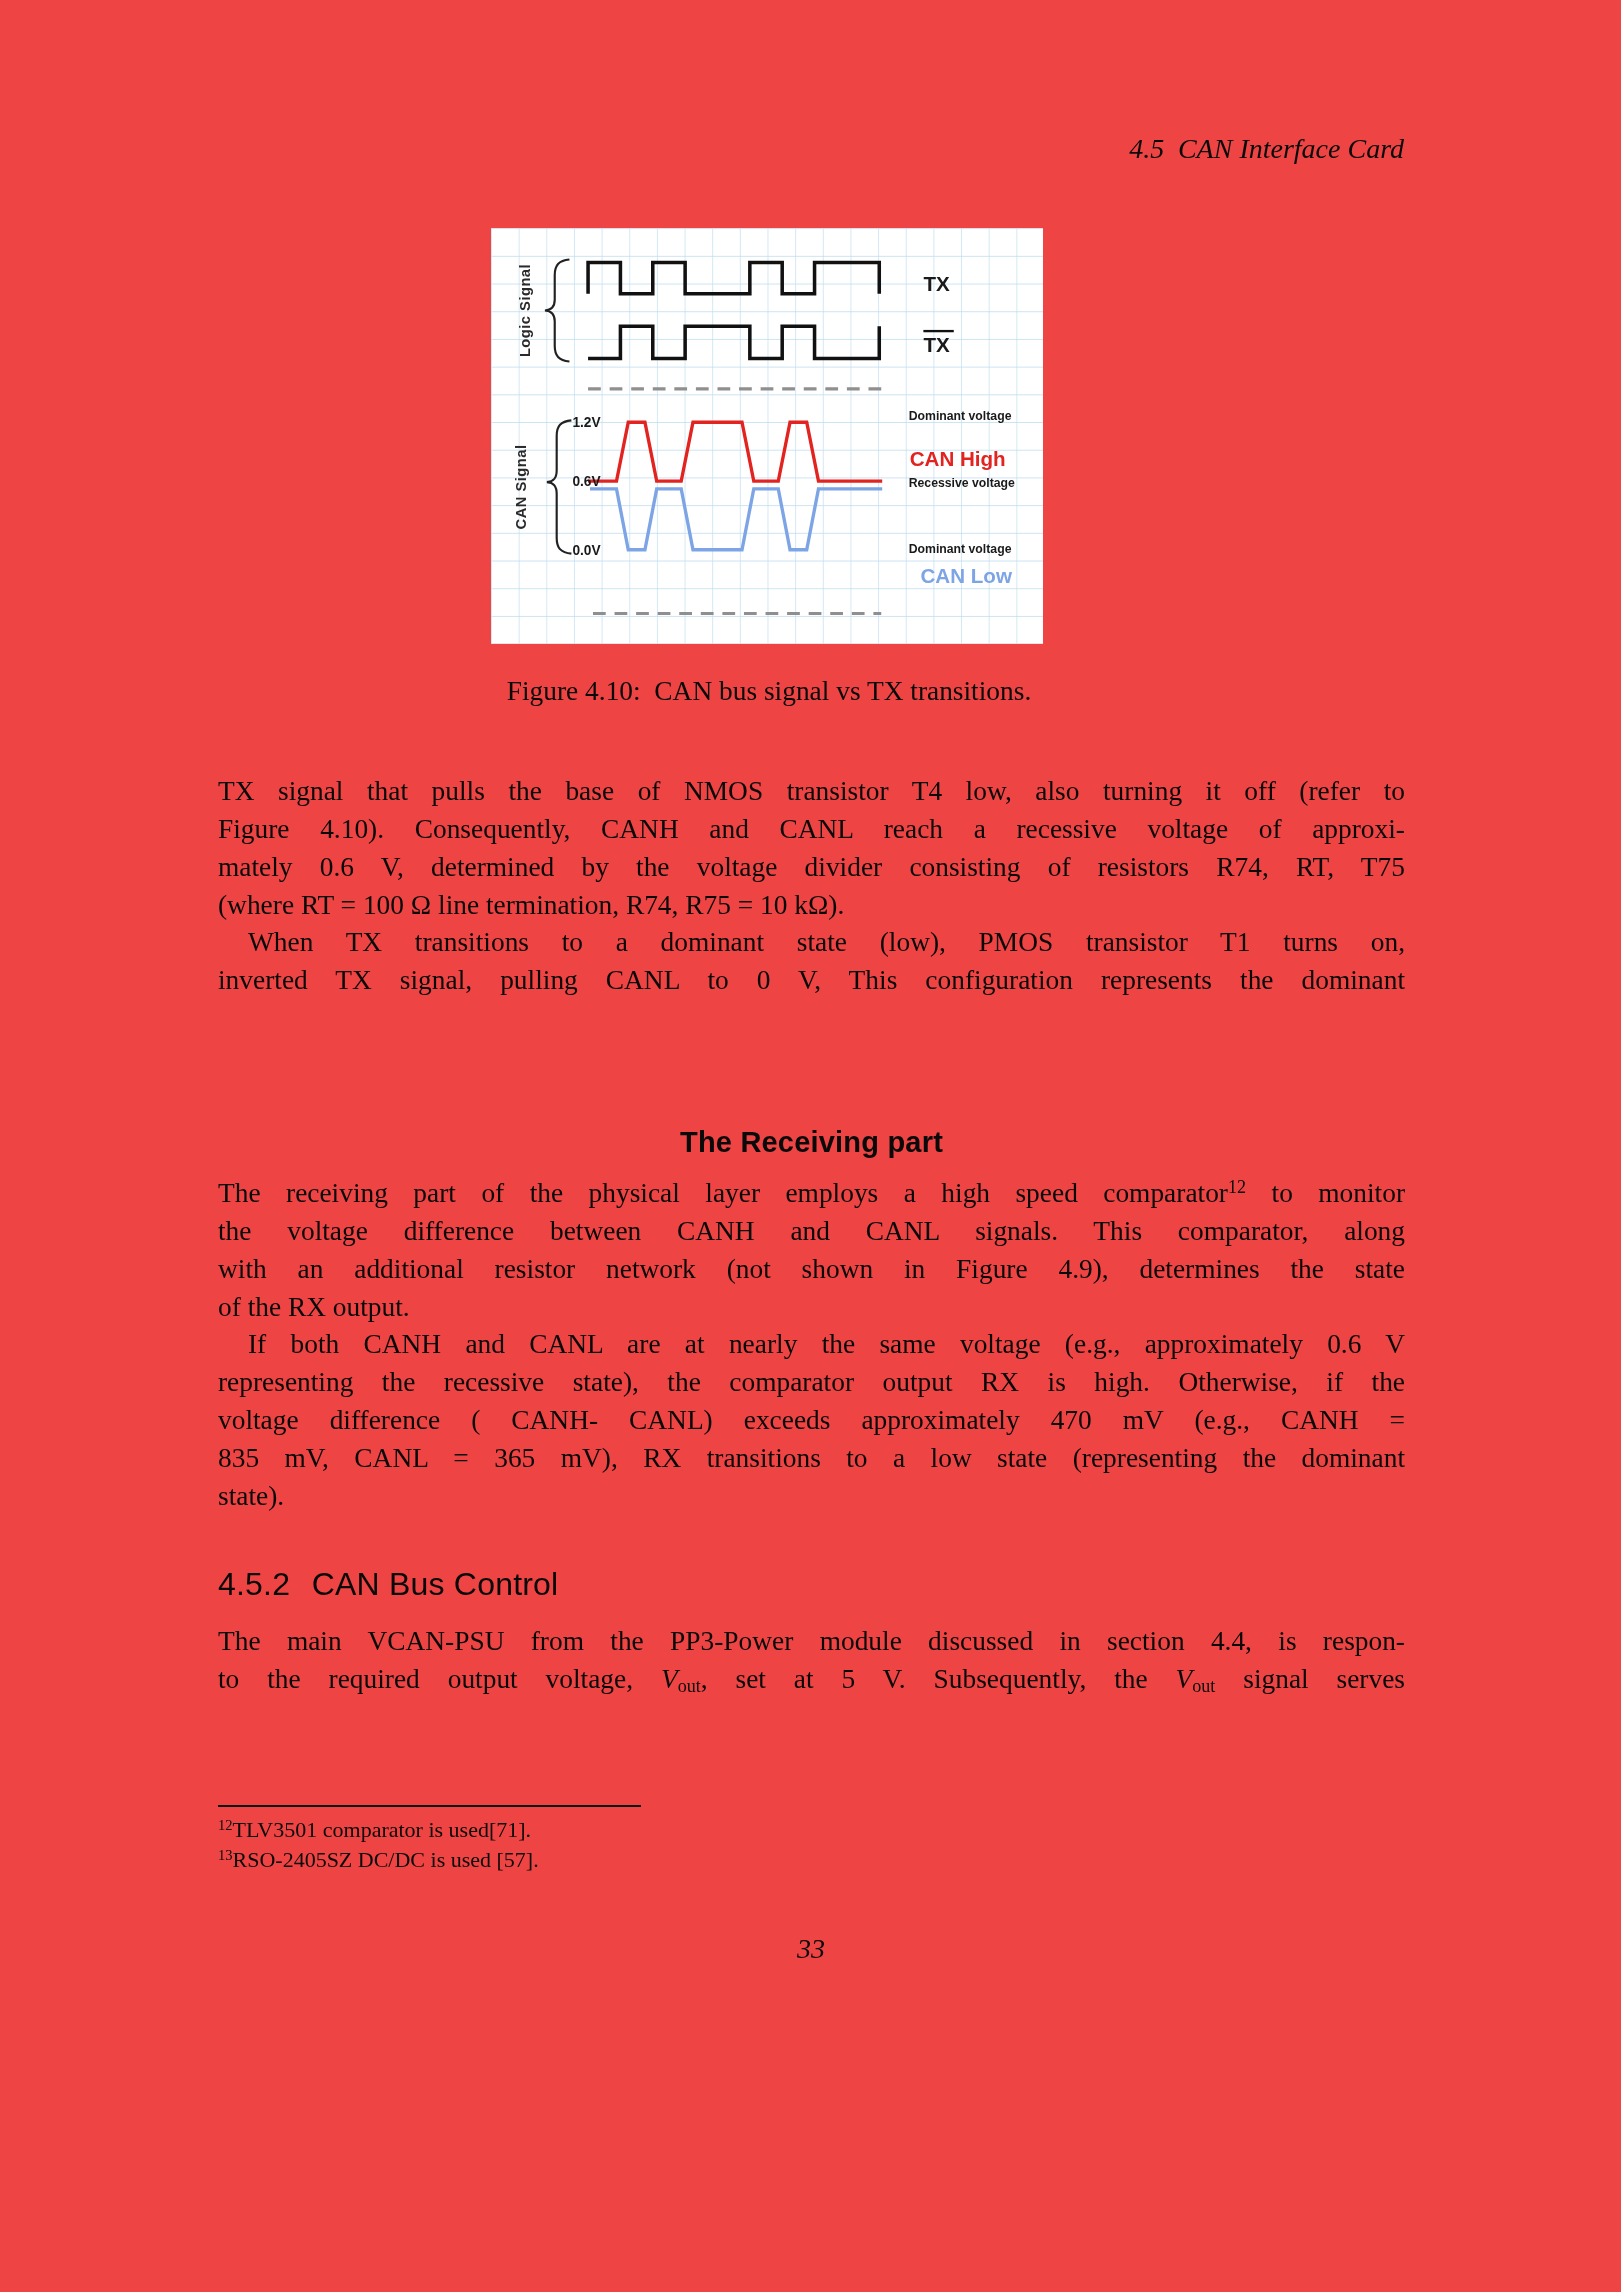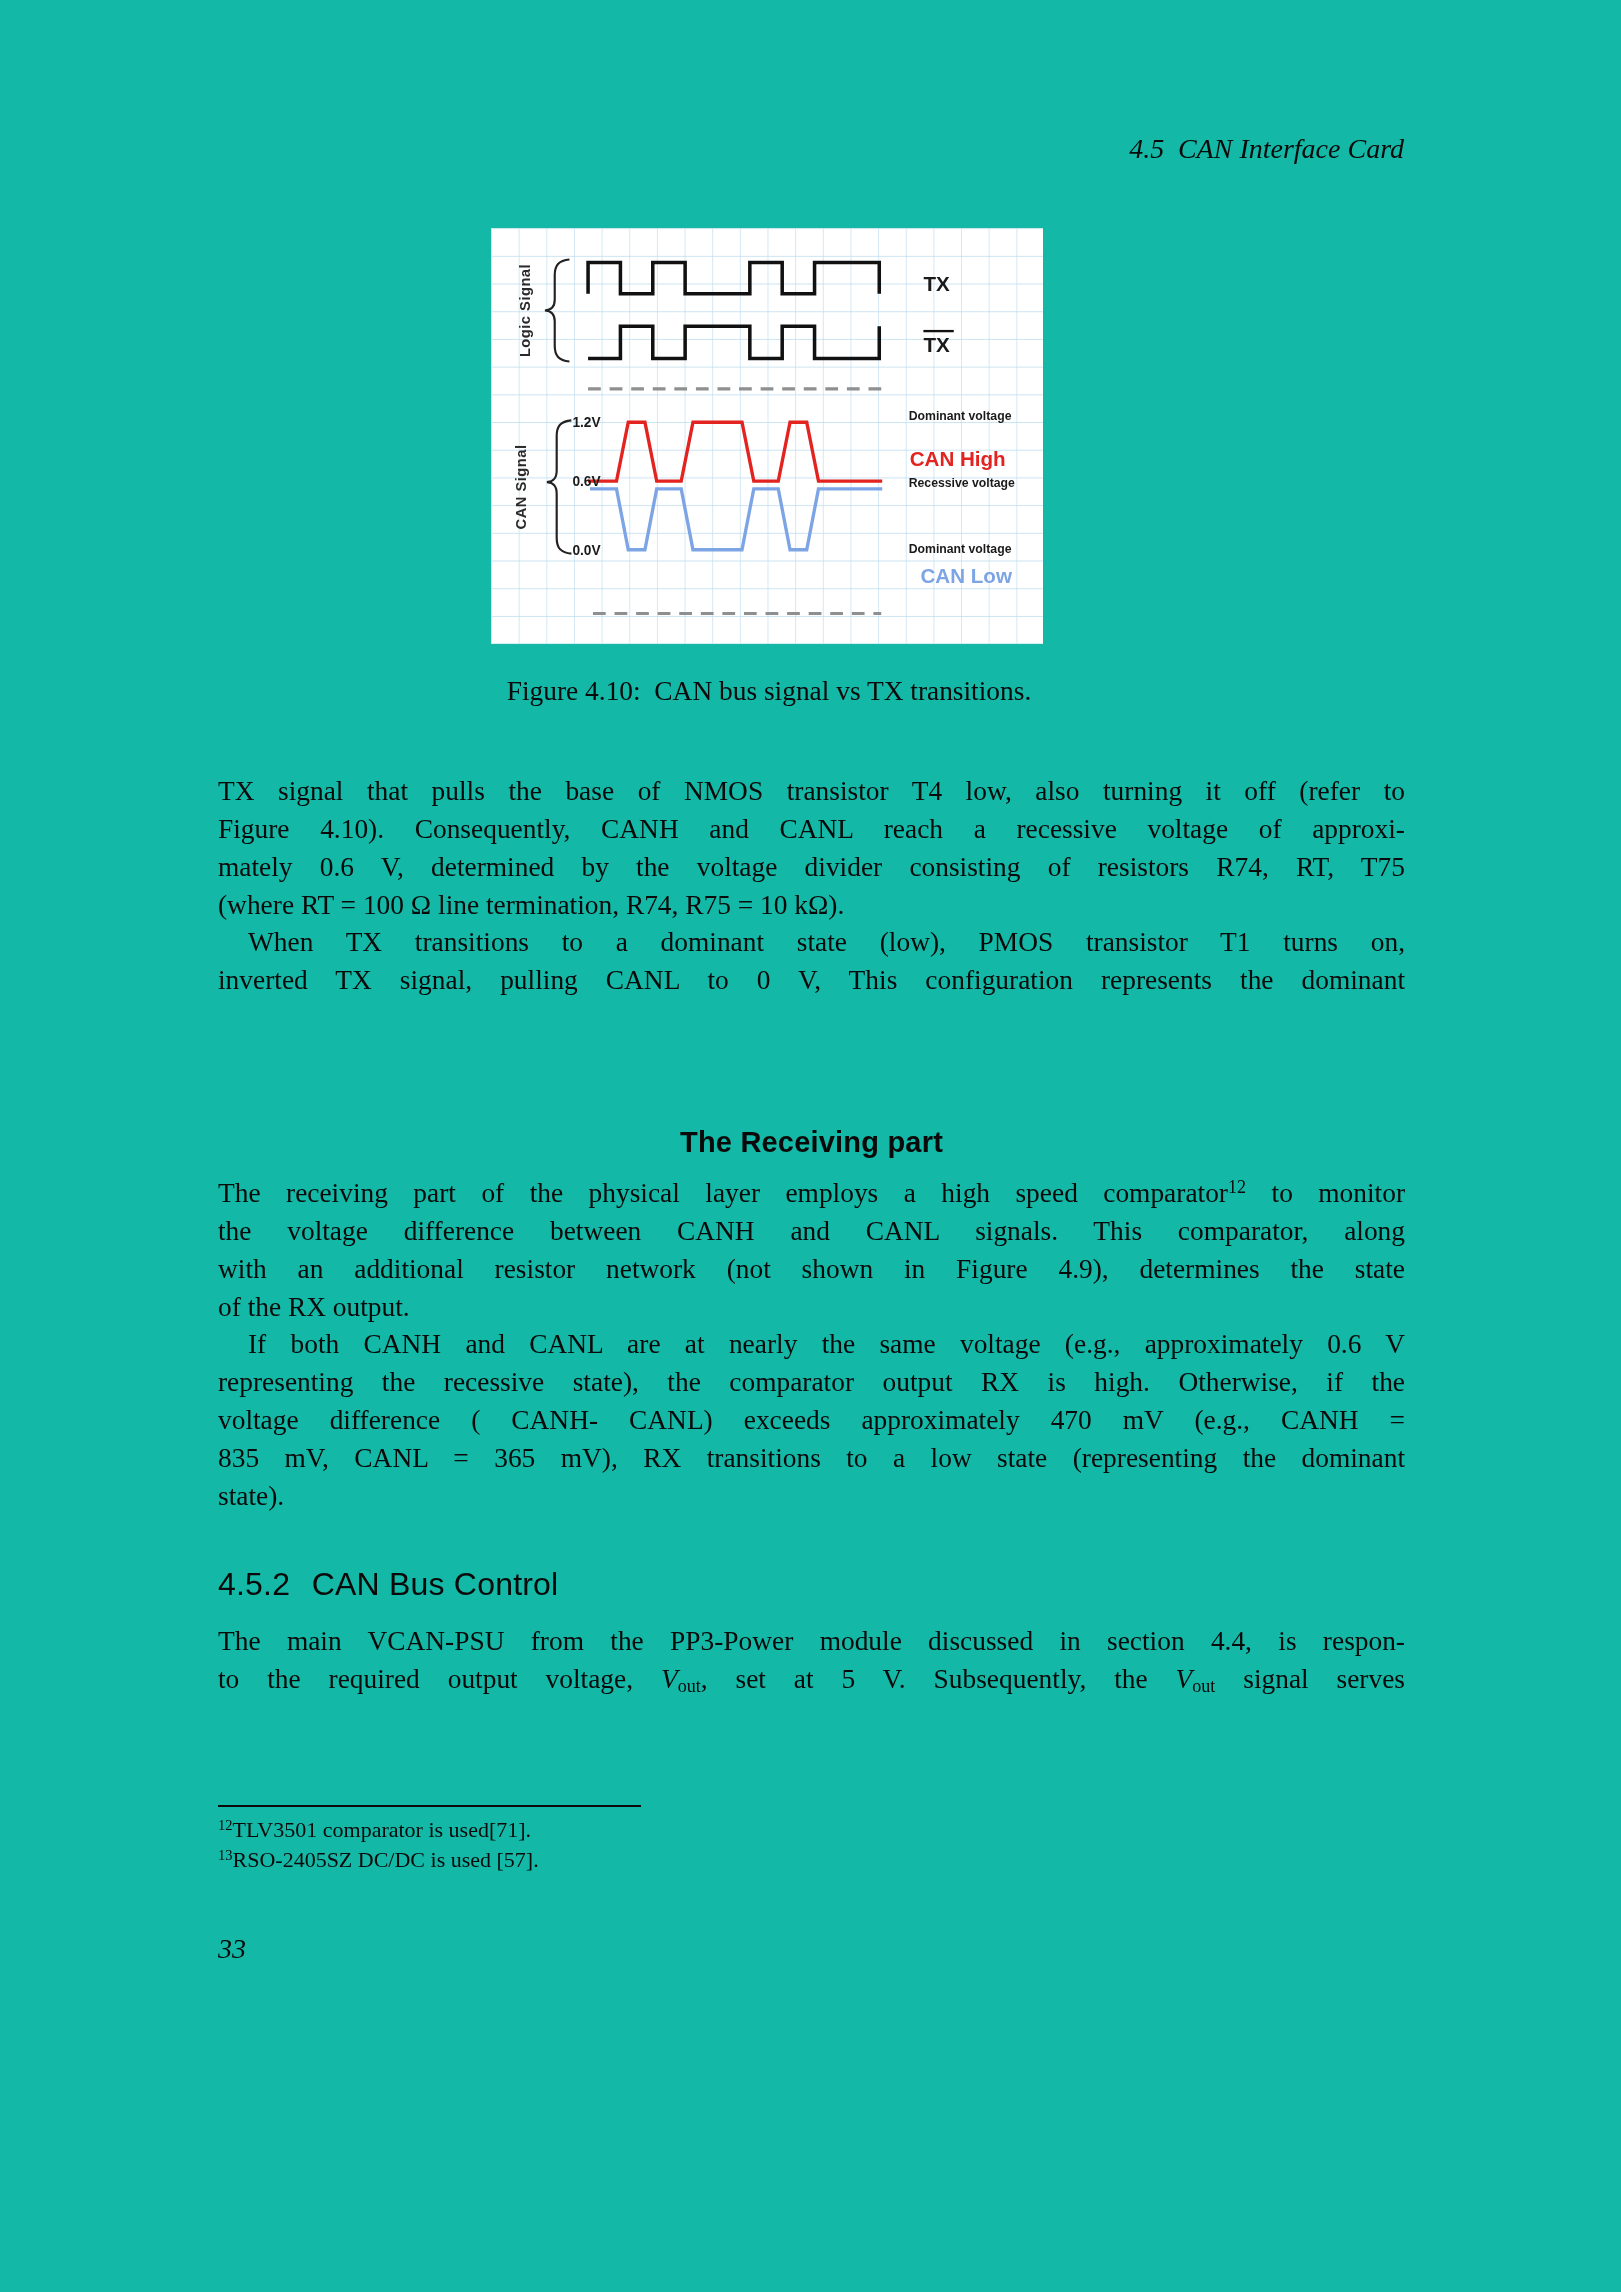--- a/index.html
+++ b/index.html
@@ -1,16 +1,16 @@
 <!DOCTYPE html>
 <html><head>
 <meta charset="utf-8">
 <style>
   html,body{margin:0;padding:0;background:#ffffff;}
-  .page{position:relative;width:1621px;height:2293px;background:#14b8a6;overflow:hidden;
+  .page{position:relative;width:1621px;height:2293px;background:#ef4444;overflow:hidden;
         font-family:"Liberation Serif", serif;color:#0a0a0a;}
   .abs{position:absolute;}
 
   
   .run-head{left:218px;top:133px;width:1186px;text-align:right;
             font-style:italic;font-size:28px;}
   .run-head .sec-no{margin-right:13.7px;}
 
   
   .figure{left:491px;top:228px;width:552px;height:416px;}
@@ -27,21 +27,21 @@
 
   .subsec-head{font-family:"Liberation Sans", sans-serif;font-weight:bold;font-size:29px;letter-spacing:0.2px;text-align:center;}
   .sec-head{font-family:"Liberation Sans", sans-serif;font-weight:normal;font-size:32px;letter-spacing:0.2px;}
   .sec-head .sec-no{margin-right:21.6px;}
 
   
   .fn-rule{left:218px;top:1805px;width:423px;height:0;border-top:2px solid #0a0a0a;}
   .fn{left:218px;top:1815px;width:1187px;font-size:22px;line-height:30px;}
   .fn .tl{text-align:left;text-align-last:left;}
 
-  .page-no{left:218px;top:1933px;width:1186px;text-align:left;font-style:italic;font-size:28px;}
+  .page-no{left:218px;top:1933px;width:1186px;text-align:center;font-style:italic;font-size:28px;}
 
   
   .fsvg text{font-family:"Liberation Sans", sans-serif;}
   .wf-label-sm{font-size:12.5px;font-weight:bold;fill:#1a1a1a;}
   .wf-label-lg{font-size:21px;font-weight:bold;fill:#1a1a1a;}
   .wf-axis{font-size:14px;font-weight:bold;fill:#1a1a1a;}
   .wf-rot{font-size:15px;font-weight:bold;fill:#2a2a2a;letter-spacing:0.5px;}
 </style>
 </head>
 <body>

